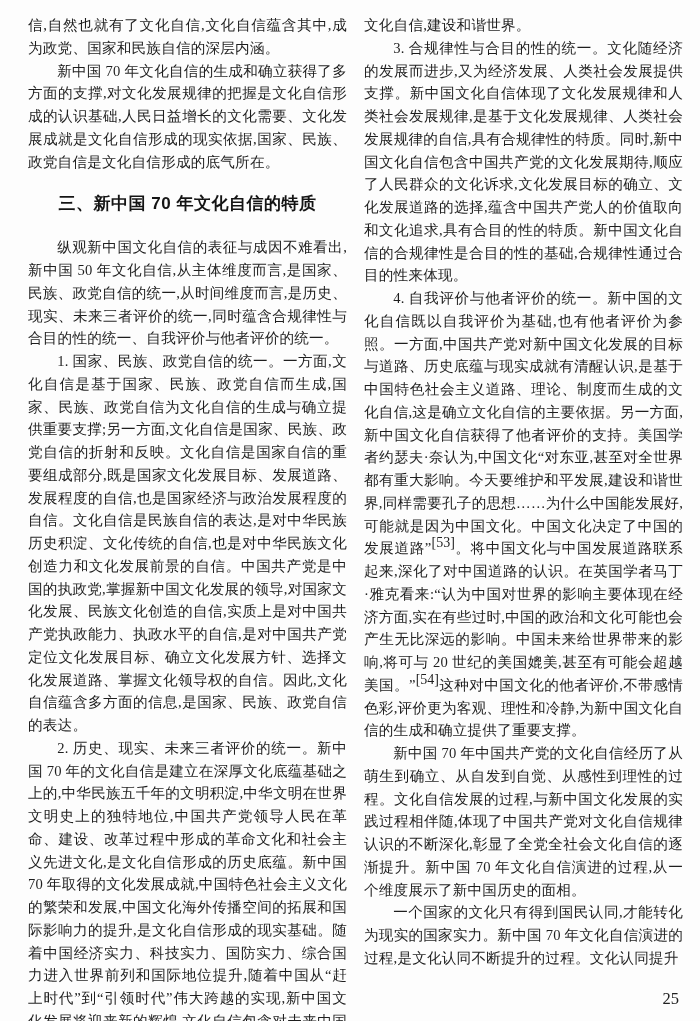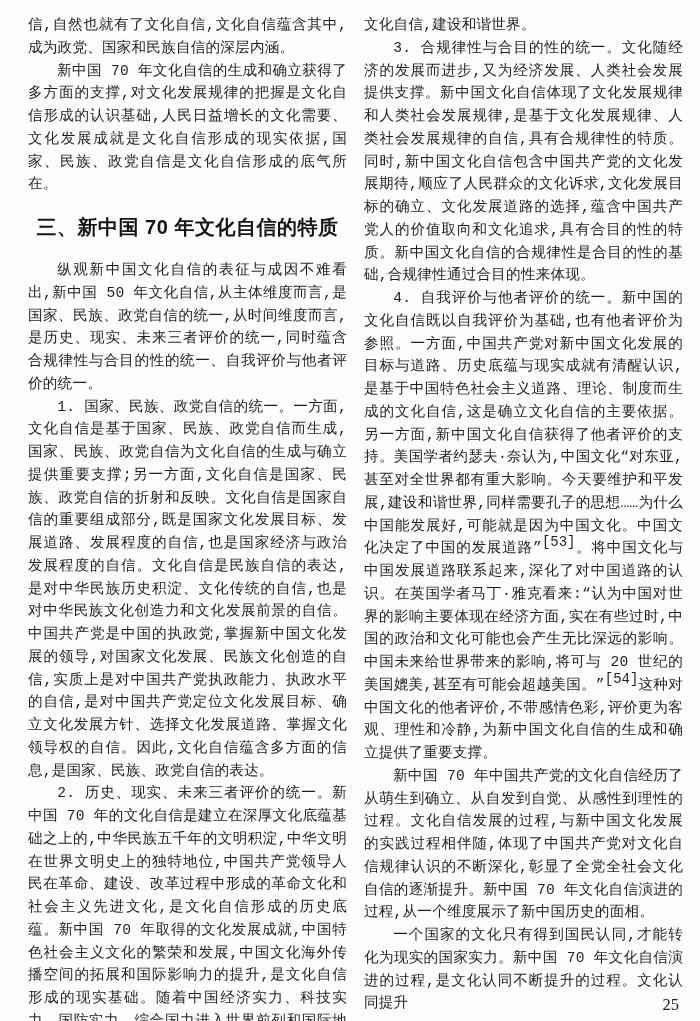--- a/index.html
+++ b/index.html
@@ -28,45 +28,44 @@
     flex: 0 0 319px;
   }
   .para {
     margin: 0;
     font-size: 14.6px;
     line-height: 22.75px;
     text-align: justify;
     text-justify: inter-character;
     text-indent: 2em;
     letter-spacing: 0.2px;
-    font-family: Liberation Mono, monospace;
   }
   .para.no-indent {
     text-indent: 0;
   }
   .heading {
     margin: 21px 0 22px 0;
     font-family: "Liberation Sans", "DejaVu Sans", sans-serif;
     font-weight: bold;
-    font-size: 20px;
+    font-size: 17px;
     line-height: 20px;
     text-align: center;
     color: #141414;
     letter-spacing: 0.5px;
   }
   sup.fn {
     font-size: 14px;
     line-height: 0;
     vertical-align: super;
     letter-spacing: 0;
   }
   .page-number {
     position: absolute;
     right: 21px;
-    bottom: 6px;
+    bottom: 12px;
     font-size: 16.5px;
     font-family: "Liberation Serif", "DejaVu Serif", serif;
     color: #202020;
   }
 </style>
 </head>
 <body>
 
 <div class="page">
   <div class="columns">

